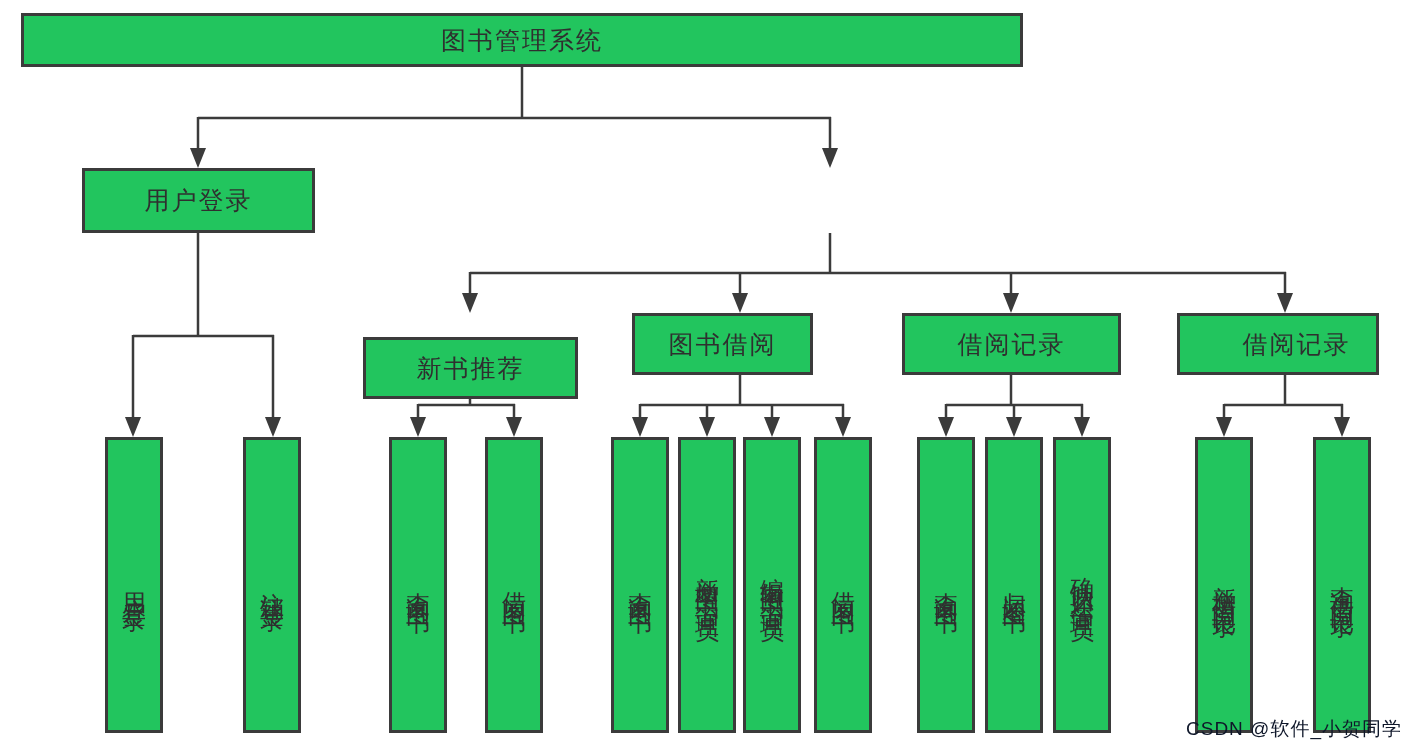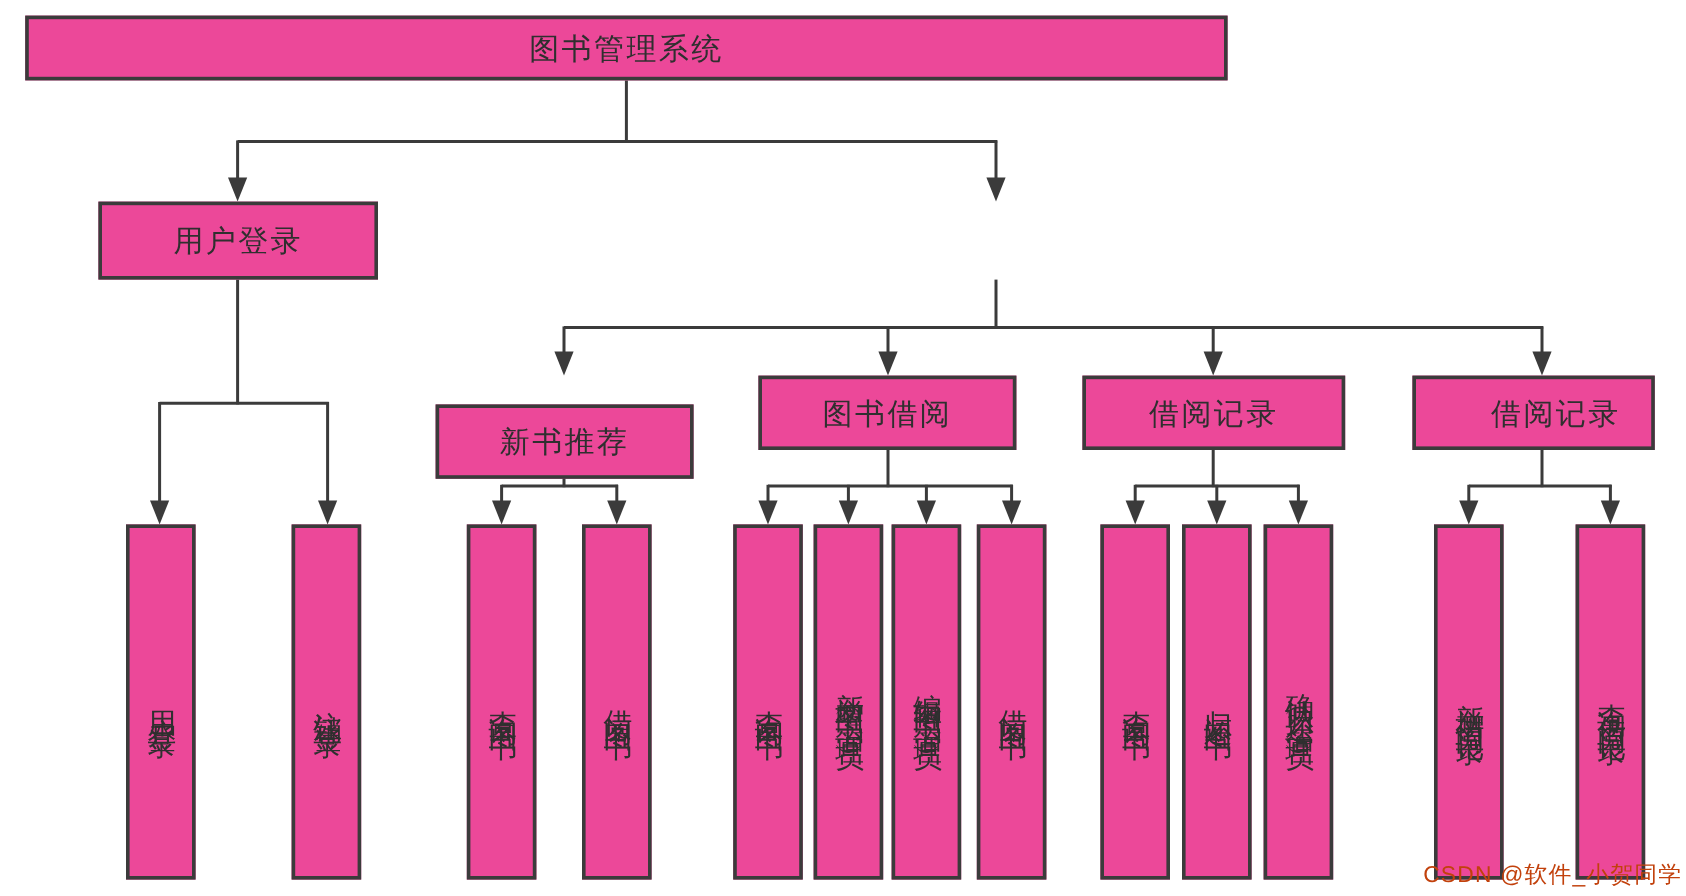--- a/index.html
+++ b/index.html
@@ -20,21 +20,21 @@
     position: absolute;
     left: 0;
     top: 0;
     width: 1405px;
     height: 747px;
   }
   .node {
     position: absolute;
     box-sizing: border-box;
     border: 3px solid #3b3b3b;
-    background: #ec4899;
+    background: #22c55e;
     display: flex;
     align-items: center;
     justify-content: center;
     text-align: center;
   }
   .hbox {
     font-size: 25px;
     letter-spacing: 2px;
   }
   .vbox {
@@ -46,21 +46,21 @@
     letter-spacing: 6px;
     line-height: 1;
     max-height: 286px;
   }
   .watermark {
     position: absolute;
     left: 1186px;
     top: 716px;
     font-size: 19px;
     letter-spacing: 1px;
-    color: #c2410c;
+    color: #0f172a;
     white-space: nowrap;
     z-index: 5;
   }
 </style>
 </head>
 <body>
 
 <div class="canvas">
 
   <svg class="edges" viewBox="0 0 1405 747" xmlns="http://www.w3.org/2000/svg" stroke="#3b3b3b" stroke-width="2.5" fill="#3b3b3b">
@@ -143,21 +143,21 @@
     <span>图书管理系统</span>
   </div>
 
   <div class="node hbox" style="left:82px; top:168px; width:233px; height:65px;">
     <span>用户登录</span>
   </div>
 
   <div class="node hbox" style="left:363px; top:313px; width:215px; height:62px;margin-top:24px;">
     <span>新书推荐</span>
   </div>
-  <div class="node hbox" style="left:632px; top:313px; width:215px; height:62px;">
+  <div class="node hbox" style="left:632px; top:313px; width:181px; height:62px;">
     <span>图书借阅</span>
   </div>
   <div class="node hbox" style="left:902px; top:313px; width:219px; height:62px;">
     <span>借阅记录</span>
   </div>
   <div class="node hbox" style="left:1177px; top:313px; width:202px; height:62px;padding-left:37px;">
     <span>借阅记录</span>
   </div>
 
   <div class="node vbox" style="left:105px; top:437px; width:58px; height:296px;">

